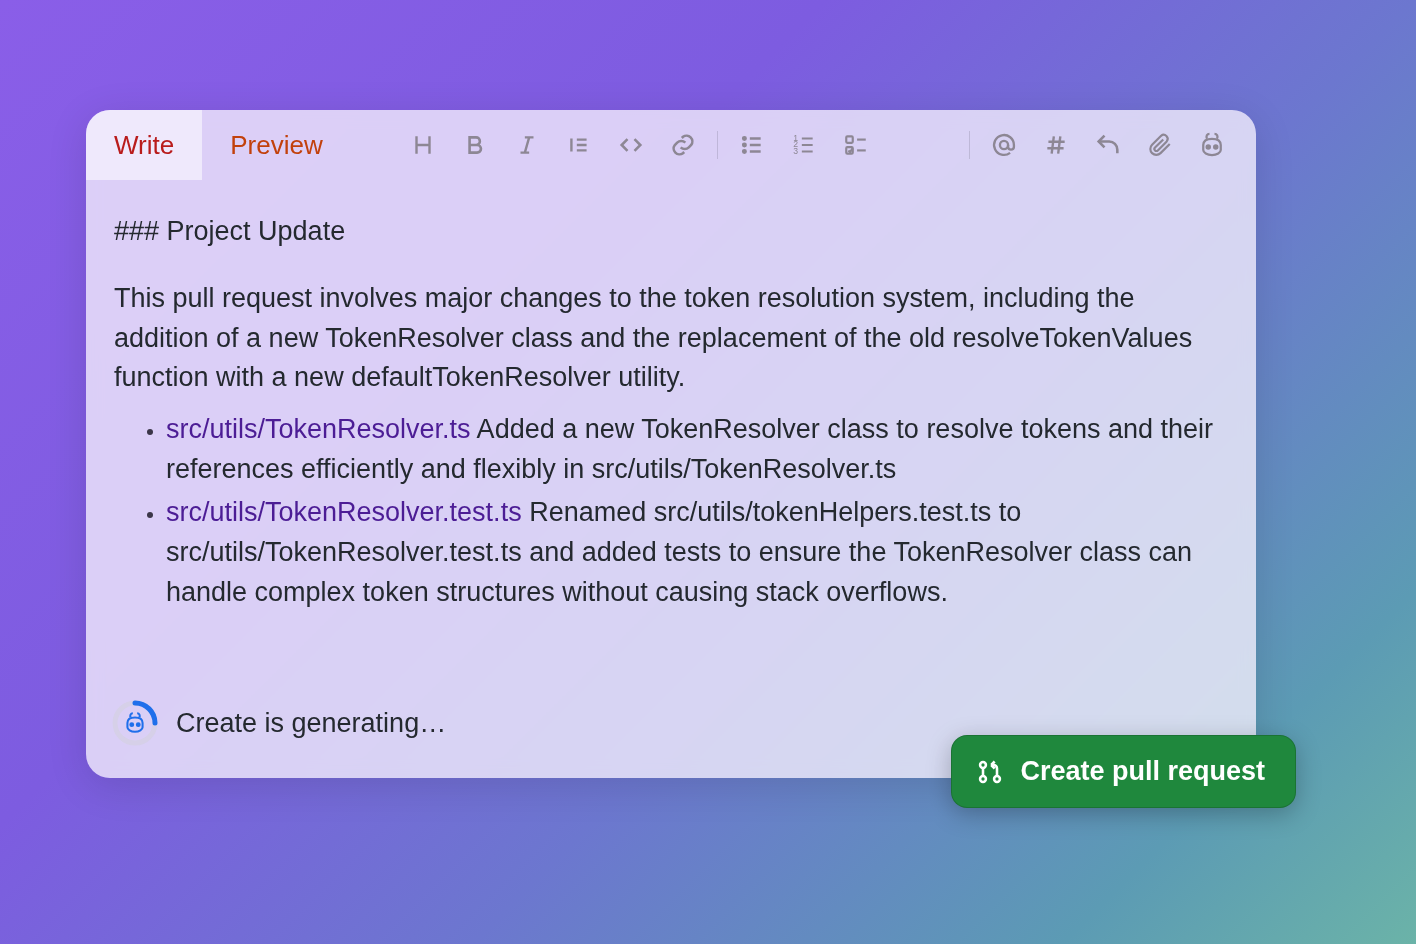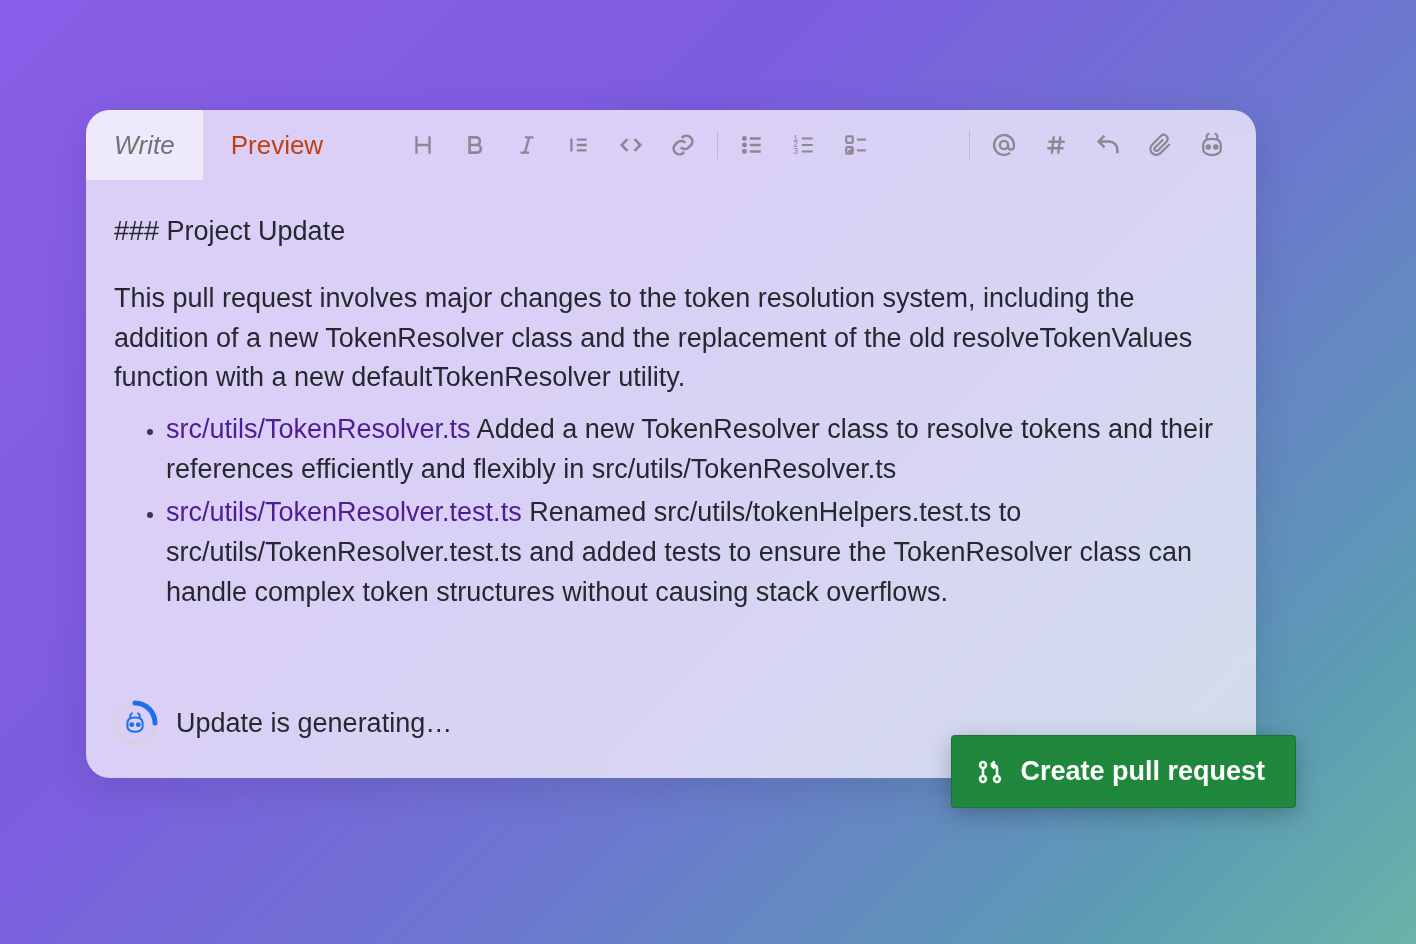--- a/index.html
+++ b/index.html
@@ -36,23 +36,22 @@
       height: 70px;
       display: flex;
       align-items: center;
       font-size: 26px;
       color: #c2410c;
       cursor: pointer;
     }
     .tab.active {
       background: rgba(255,255,255,0.55);
       border-top-left-radius: 24px;
-      color: #737373;
+      color: #b91c1c;
       font-weight: 500;
-      font-style: italic;
     }
     .tb-spacer { flex: 0 0 50px; }
     .tb-icons {
       display: flex;
       align-items: center;
       gap: 8px;
       color: #8d8794;
     }
     .tb-btn {
       width: 44px;
@@ -126,21 +125,21 @@
       color: #24292f;
     }
     .cta-button {
       position: absolute;
       right: -40px;
       bottom: -30px;
       transform: translateY(0);
       background: #1f883d;
       color: #ffffff;
       border: 1px solid rgba(0,0,0,0.15);
-      border-radius: 4px;
+      border-radius: 16px;
       padding: 20px 30px 20px 24px;
       display: flex;
       align-items: center;
       gap: 16px;
       font-size: 27px;
       font-weight: 600;
       cursor: pointer;
       box-shadow: 0 6px 24px rgba(0,0,0,0.25);
     }
     .cta-button svg { display: block; }
@@ -269,21 +268,21 @@
         <circle cx="23" cy="23" r="20" fill="none" stroke="#d6d0e8" stroke-width="5"></circle>
         <path d="M23 3 A20 20 0 0 1 43 23" fill="none" stroke="#1f6feb" stroke-width="5" stroke-linecap="round"></path>
       </svg>
       <svg width="26" height="26" viewBox="0 0 24 24" fill="none" stroke="#1f6feb" stroke-width="1.9">
           <path d="M5 12c0-3 2-5 7-5s7 2 7 5v4c0 2-3 4-7 4s-7-2-7-4z"></path>
           <circle cx="9" cy="13.5" r="1.3" fill="#1f6feb"></circle>
           <circle cx="15" cy="13.5" r="1.3" fill="#1f6feb"></circle>
           <path d="M8 7c-1-2 0-4 2-4M16 7c1-2 0-4-2-4"></path>
         </svg>
     </div>
-    <div class="status-text">Update is generating…</div>
+    <div class="status-text">Create is generating…</div>
   </div>
 
   <button class="cta-button">
     <svg width="28" height="28" viewBox="0 0 24 24" fill="none" stroke="#ffffff" stroke-width="2.2">
       <circle cx="6" cy="6" r="2.5"></circle>
         <circle cx="6" cy="18" r="2.5"></circle>
         <circle cx="18" cy="18" r="2.5"></circle>
       <path d="M6 8.5v7"></path>
         <path d="M13 6h2a3 3 0 013 3v6.5"></path>
         <path d="M13 6l3-3M13 6l3 3"></path>

